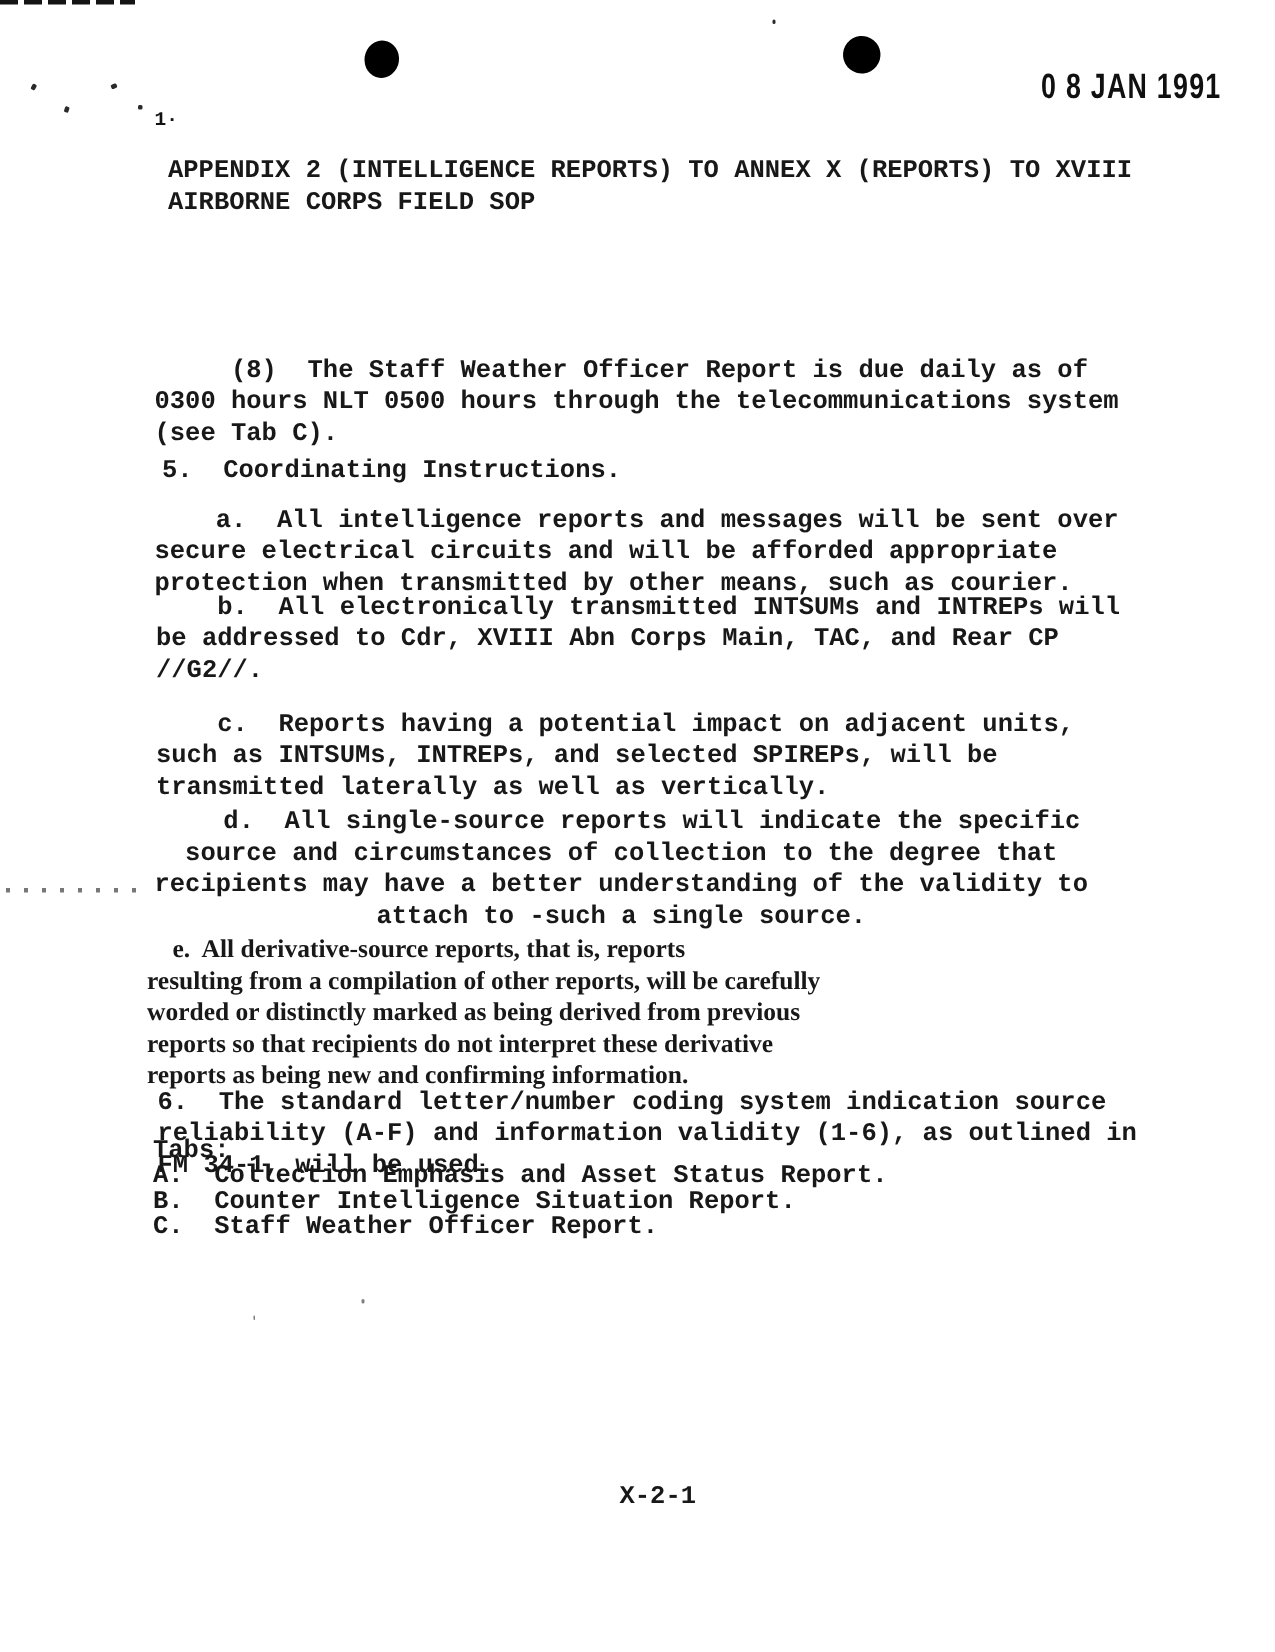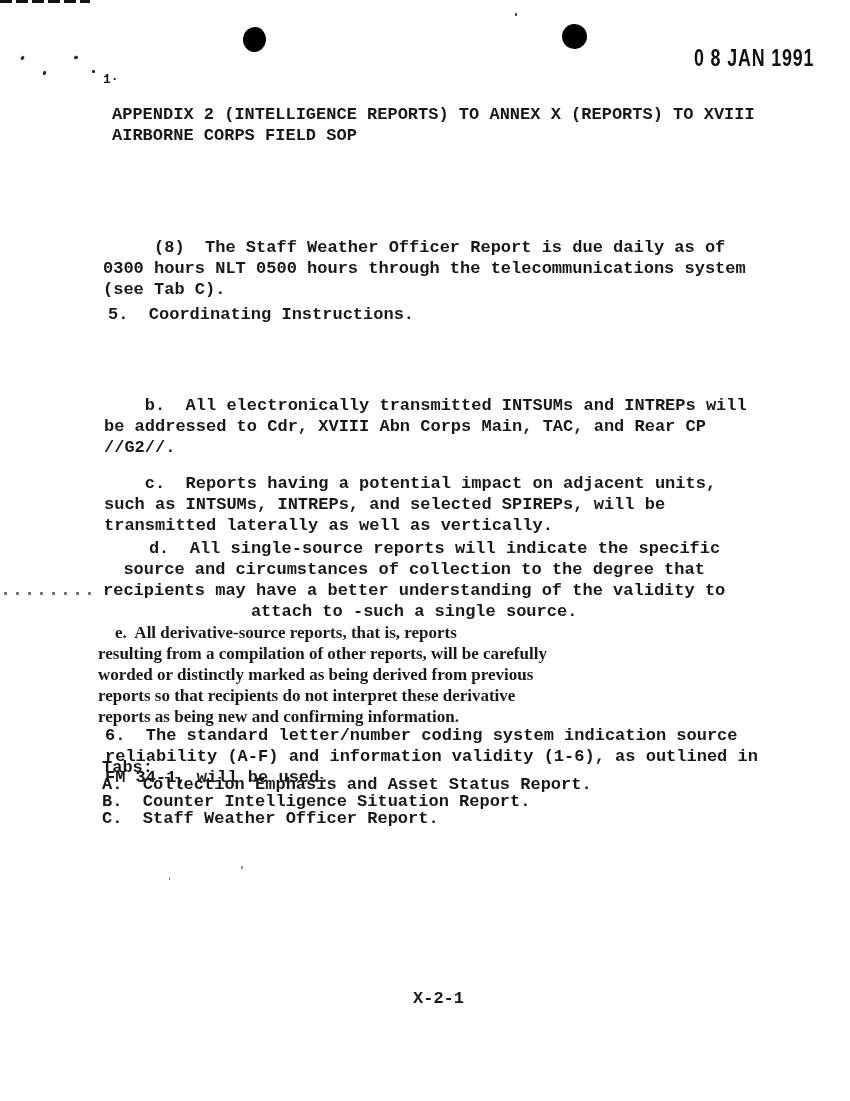--- a/index.html
+++ b/index.html
@@ -115,20 +115,23 @@
   <div class="tx b-title">APPENDIX 2 (INTELLIGENCE REPORTS) TO ANNEX X (REPORTS) TO XVIII
 AIRBORNE CORPS FIELD SOP</div>
 
 
   <div class="tx b-p8">     (8)  The Staff Weather Officer Report is due daily as of
 0300 hours NLT 0500 hours through the telecommunications system
 (see Tab C).</div>
 
   <div class="tx b-s5">5.  Coordinating Instructions.</div>
 
+  <div class="tx b-5a">    a.  All intelligence reports and messages will be sent over
+secure electrical circuits and will be afforded appropriate
+protection when transmitted by other means, such as courier.</div>
 
   <div class="tx b-5b">    b.  All electronically transmitted INTSUMs and INTREPs will
 be addressed to Cdr, XVIII Abn Corps Main, TAC, and Rear CP
 //G2//.</div>
 
   <div class="tx b-5c">    c.  Reports having a potential impact on adjacent units,
 such as INTSUMs, INTREPs, and selected SPIREPs, will be
 transmitted laterally as well as vertically.</div>
 
   <div class="tx b-5d">    d.  All single-source reports will indicate the specific

